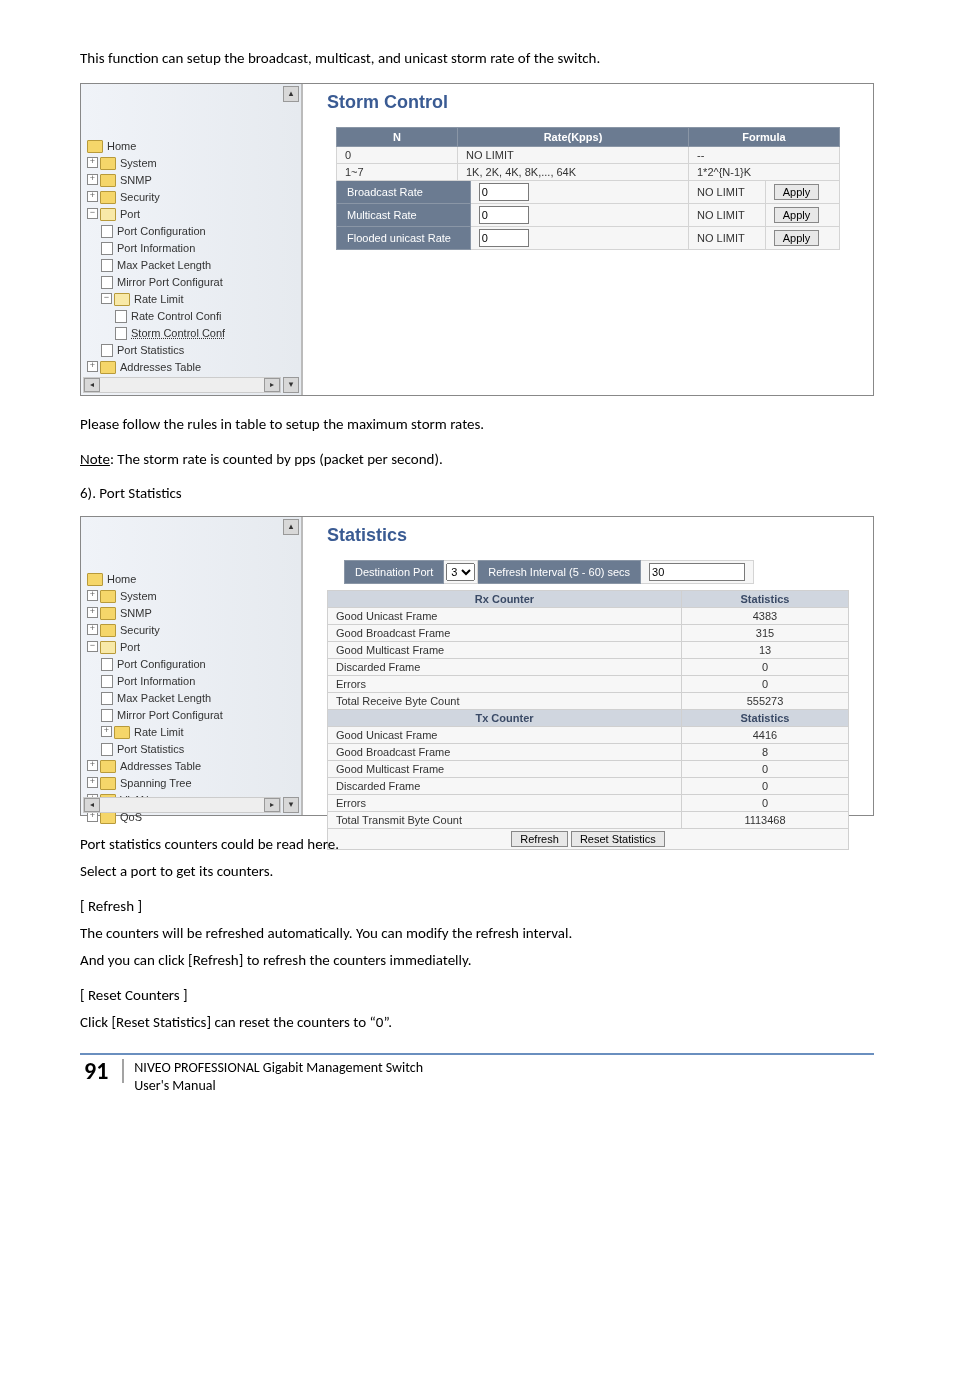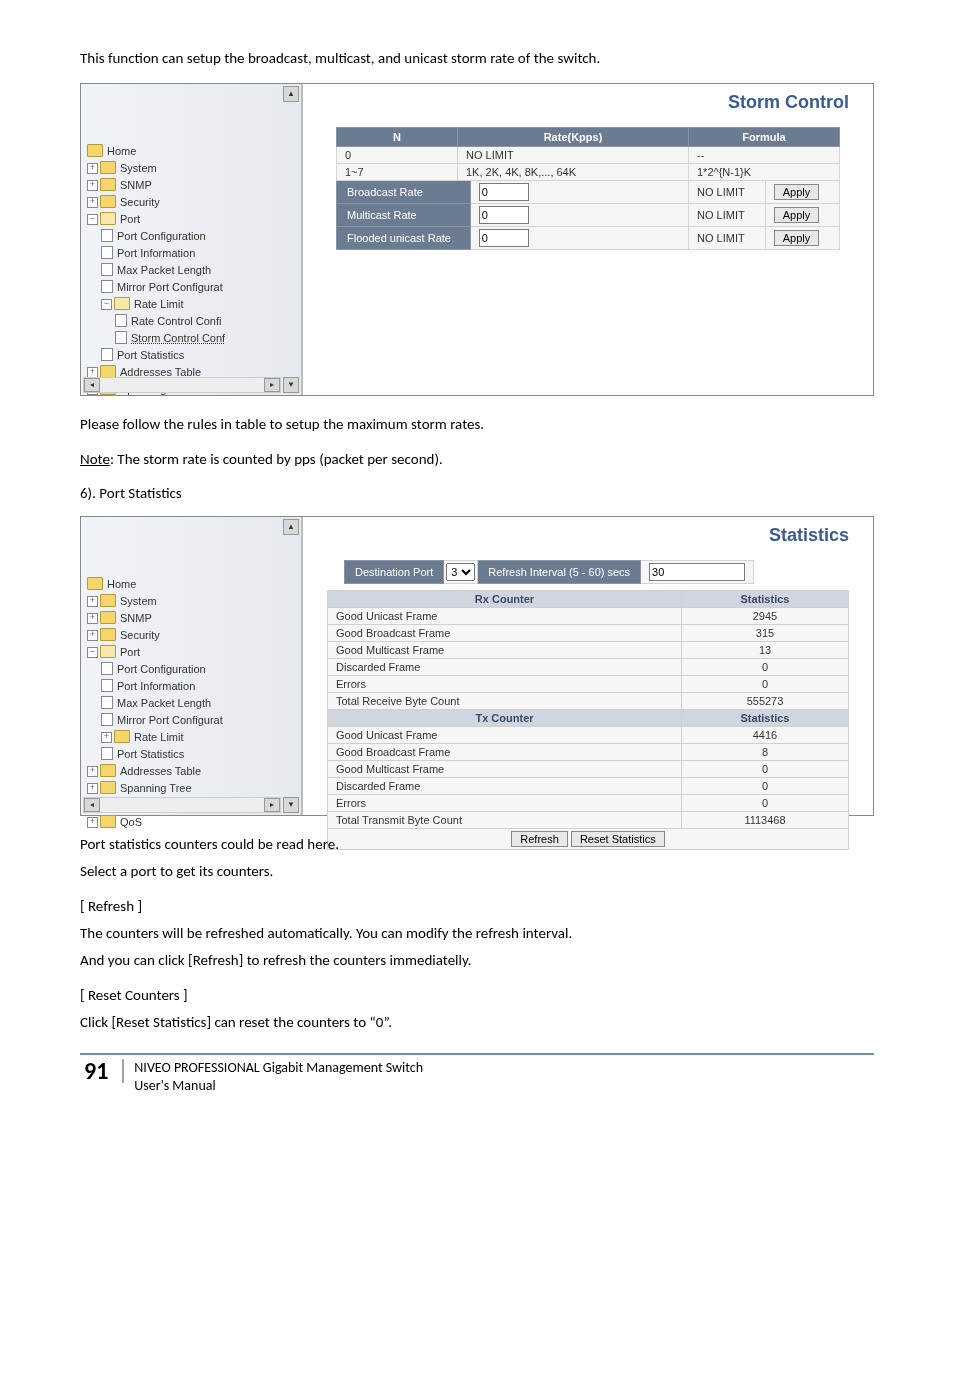--- a/index.html
+++ b/index.html
@@ -3,33 +3,33 @@
 <meta charset="utf-8">
 <style>
 body{margin:0;background:#fff;font-family:Calibri,Arial,sans-serif;font-size:15px;color:#000;width:954px}
 .page{padding:48px 80px 20px 80px}
 p{margin:0 0 6px 0;line-height:1.4}
 .shot{border:1px solid #888;background:#fff;margin:14px 0 18px 0;display:flex;height:var(--h)}
 .tree{width:220px;border-right:2px solid #bbb;background:linear-gradient(90deg,#f0f3f8,#e6eaef);position:relative;font-family:Tahoma,Arial,sans-serif;font-size:11px;color:#333}
 .scroll-up{position:absolute;top:2px;right:2px;width:14px;height:14px;background:#d8d8d8;border:1px solid #999;font-size:9px;line-height:12px;text-align:center}
 .scroll-dn{position:absolute;bottom:2px;right:2px;width:14px;height:14px;background:#d8d8d8;border:1px solid #999;font-size:9px;line-height:12px;text-align:center}
 .tree-inner{padding:56px 4px 8px 6px}
-.nd{display:flex;align-items:flex-end;height:17px;white-space:nowrap}
+.nd{display:flex;align-items:flex-start;height:17px;white-space:nowrap}
 .sq{display:inline-block;width:9px;height:9px;border:1px solid #888;margin-right:2px;font-size:9px;line-height:7px;text-align:center;color:#666;background:#fff}
 .fld{display:inline-block;width:14px;height:11px;background:#f5d66a;border:1px solid #b89a3a;border-radius:1px;margin-right:4px}
 .fld.open{background:#f8e9a8}
 .pg{display:inline-block;width:10px;height:11px;background:#fff;border:1px solid #888;margin-right:4px}
 .ind1{padding-left:14px}.ind2{padding-left:28px}
 .lbl{overflow:hidden;text-overflow:ellipsis}
 .dots{text-decoration:underline dotted}
 .hscroll{position:absolute;bottom:2px;left:2px;right:20px;height:14px;background:#eee;border:1px solid #ccc}
 .hscroll .arrL,.hscroll .arrR{position:absolute;top:0;width:14px;height:12px;background:#d8d8d8;border:1px solid #999;font-size:8px;line-height:11px;text-align:center}
 .hscroll .arrL{left:0}.hscroll .arrR{right:0}
 .pane{flex:1;padding:6px 24px 6px 24px;font-family:Verdana,Arial,sans-serif;font-size:11px;color:#333}
-.ptitle{color:#3a5b93;font-size:18px;font-weight:bold;text-align:right;margin:2px 0 14px 0}
+.ptitle{color:#3a5b93;font-size:18px;font-weight:bold;text-align:left;margin:2px 0 14px 0}
 .tbl{border-collapse:collapse}
 .hdr{background:#6b7b91;color:#fff;font-weight:bold;font-size:11px;padding:3px 10px;border:1px solid #8a96a6;text-align:center}
 .cell{background:#f6f6f6;border:1px solid #d4d4d4;padding:2px 8px;font-size:11px}
 .rowhdr{background:#6b7b91;color:#fff;padding:3px 10px;border:1px solid #8a96a6;font-size:11px}
 .inp{width:44px;height:14px;font-size:11px;border:1px solid #7a7a7a}
 .btn{background:#e8e8e8;border:1px solid #888;border-radius:0;padding:1px 8px;font-size:11px}
 .sel{height:18px;font-size:11px}
 .stat-tbl{width:100%;border-collapse:collapse;margin-top:4px}
 .stat-tbl td,.stat-tbl th{border:1px solid #d0d0d0;padding:2px 8px;font-size:11px}
 .stat-tbl th{background:#d0d6df;color:#3a4a66}
@@ -268,21 +268,21 @@
     </tbody>
         </table>
     <table class="stat-tbl">
       <tbody>
             <tr>
               <th>Rx Counter</th>
               <th style="width:150px">Statistics</th>
             </tr>
       <tr>
               <td>Good Unicast Frame</td>
-              <td class="val">2945</td>
+              <td class="val">4383</td>
             </tr>
       <tr>
               <td>Good Broadcast Frame</td>
               <td class="val">315</td>
             </tr>
       <tr>
               <td>Good Multicast Frame</td>
               <td class="val">13</td>
             </tr>
       <tr>

